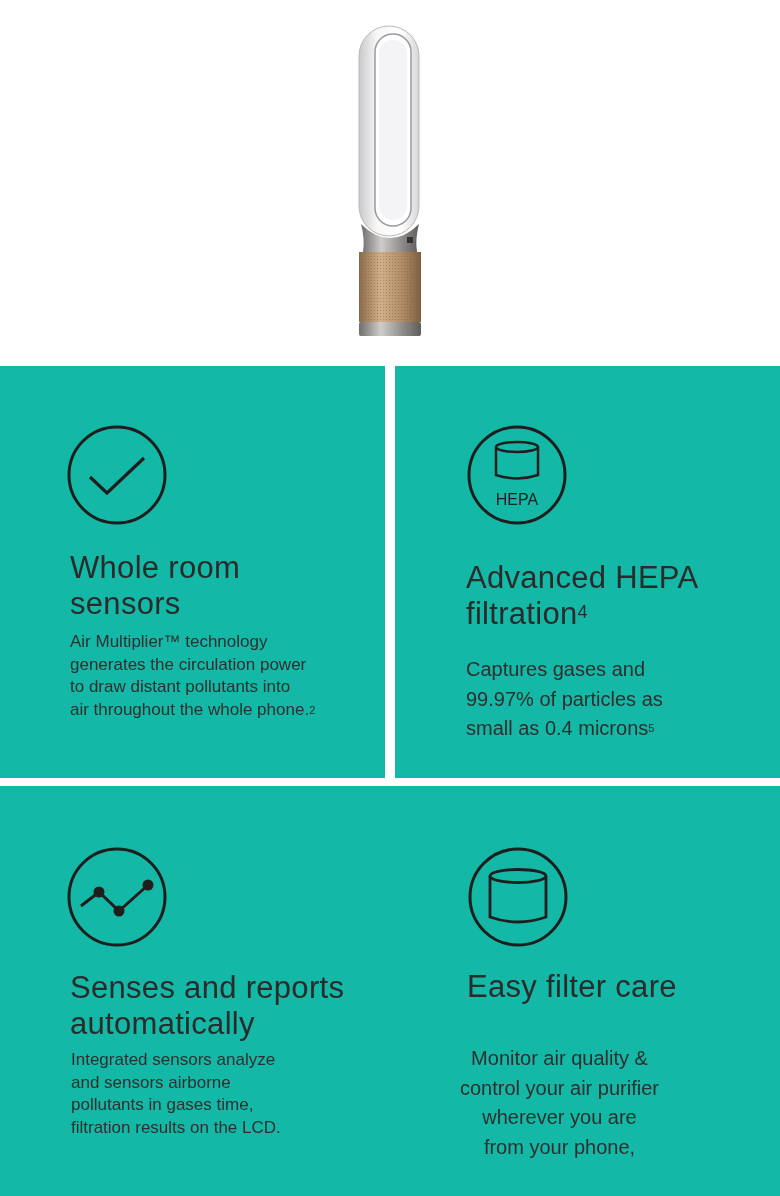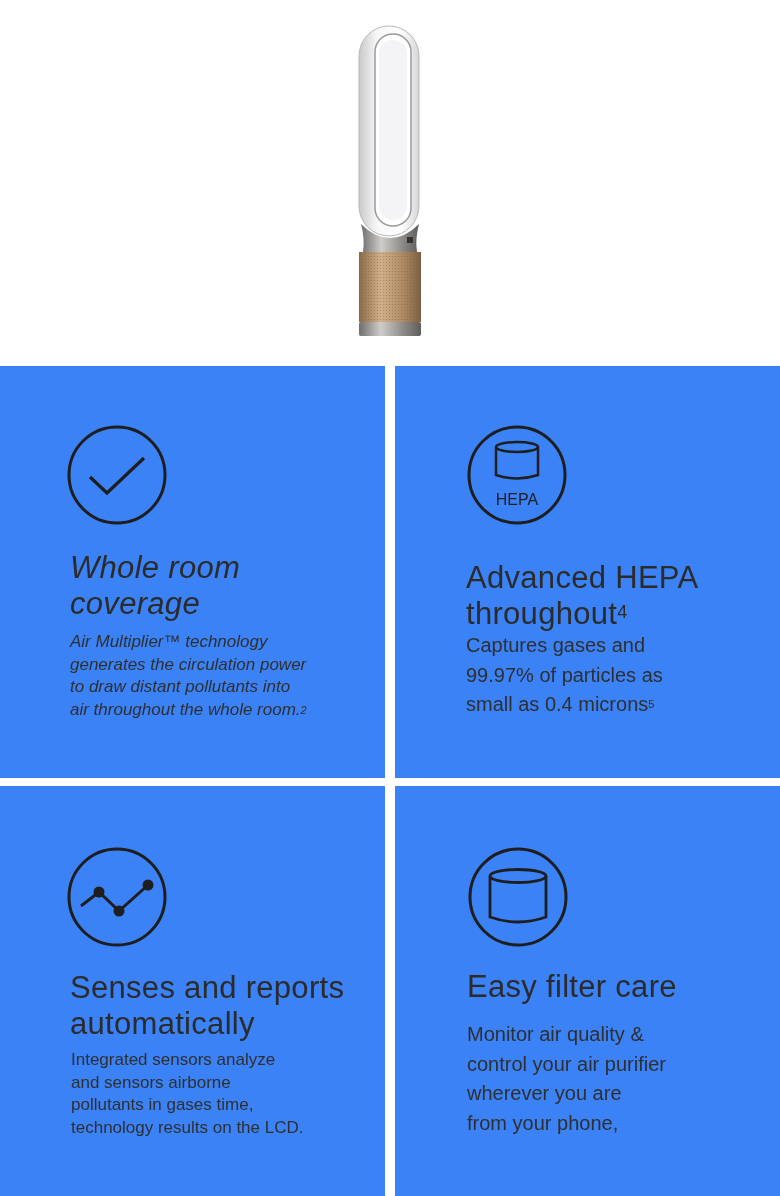--- a/index.html
+++ b/index.html
@@ -1,30 +1,30 @@
 <!DOCTYPE html>
 <html><head>
 <meta charset="utf-8">
 <style>
   html,body{margin:0;padding:0;background:#ffffff;}
   body{width:780px;height:1196px;position:relative;overflow:hidden;font-family:"Liberation Sans",sans-serif;color:#2a2a2a;}
   .hero{position:absolute;left:0;top:0;width:780px;height:366px;background:#fff;}
   .product{position:absolute;left:355px;top:24px;width:70px;height:316px;}
-  .panel{position:absolute;background:#3b82f6;}
-  .p1{left:0;top:366px;width:385px;height:412px;font-style:italic;}
+  .panel{position:absolute;background:#14b8a6;}
+  .p1{left:0;top:366px;width:385px;height:412px;}
   .p2{left:395px;top:366px;width:385px;height:412px;}
-  .p3{left:0;top:786px;width:385px;height:410px;}
+  .p3{left:0;top:786px;width:385px;height:410px;padding-left:32px;}
   .p4{left:395px;top:786px;width:385px;height:410px;}
   .icon{position:absolute;width:100px;height:100px;}
   .icon svg{width:100px;height:100px;display:block;}
   .title{position:absolute;font-size:31px;line-height:36px;color:#2b2b2b;letter-spacing:0.3px;}
   .title sup{font-size:18px;vertical-align:top;position:relative;top:-2px;}
   .desc{position:absolute;color:#2f2f2f;}
   .desc-sm{font-size:17px;line-height:22.5px;}
-  .desc-lg{font-size:20px;line-height:29.5px;}
+  .desc-lg{font-size:20px;line-height:29.5px;margin-top:24px;}
   .desc sup{font-size:11px;vertical-align:top;}
 </style>
 </head>
 <body>
 
 <div class="hero">
   <div class="product">
     <svg viewBox="0 0 70 316" width="70" height="316">
       <defs>
         <linearGradient id="loopG" x1="0" x2="1">
@@ -67,42 +67,42 @@
 
 <div class="panel p1">
   <div class="icon" style="left:67px;top:59px;">
     <svg viewBox="0 0 100 100">
         <circle cx="50" cy="50" r="48" fill="none" stroke="#1e1e1e" stroke-width="3"></circle>
       <path d="M23 52 L40 68 L77 33" fill="none" stroke="#1e1e1e" stroke-width="3.2" stroke-linejoin="miter"></path>
       </svg>
   </div>
   <div class="title" style="left:70px;top:184px;">
     <div>Whole room</div>
-    <div>coverage</div>
+    <div>sensors</div>
   </div>
   <div class="desc desc-sm" style="left:70px;top:265px;">
     <div>Air Multiplier™ technology</div>
     <div>generates the circulation power</div>
     <div>to draw distant pollutants into</div>
-    <div><span>air throughout the whole room.</span><sup>2</sup></div>
+    <div><span>air throughout the whole phone.</span><sup>2</sup></div>
   </div>
 </div>
 
 <div class="panel p2">
   <div class="icon" style="left:72px;top:59px;">
     <svg viewBox="0 0 100 100">
         <circle cx="50" cy="50" r="48" fill="none" stroke="#1e1e1e" stroke-width="3"></circle>
       <ellipse cx="50" cy="22" rx="21" ry="5" fill="none" stroke="#1e1e1e" stroke-width="2.5"></ellipse>
       <path d="M29 22 L29 50 Q50 57 71 50 L71 22" fill="none" stroke="#1e1e1e" stroke-width="2.5"></path>
       <text x="50" y="80" text-anchor="middle" font-family="Liberation Sans, sans-serif" font-size="16" fill="#1e1e1e">HEPA</text>
       </svg>
   </div>
   <div class="title" style="left:71px;top:194px;">
     <div>Advanced HEPA</div>
-    <div><span>throughout</span><sup>4</sup></div>
+    <div><span>filtration</span><sup>4</sup></div>
   </div>
   <div class="desc desc-lg" style="left:71px;top:265px;">
     <div>Captures gases and</div>
     <div>99.97% of particles as</div>
     <div><span>small as 0.4 microns</span><sup>5</sup></div>
   </div>
 </div>
 
 <div class="panel p3">
   <div class="icon" style="left:67px;top:61px;">
@@ -115,34 +115,34 @@
       </svg>
   </div>
   <div class="title" style="left:70px;top:184px;">
     <div>Senses and reports</div>
     <div>automatically</div>
   </div>
   <div class="desc desc-sm" style="left:71px;top:263px;">
     <div>Integrated sensors analyze</div>
     <div>and sensors airborne</div>
     <div>pollutants in gases time,</div>
-    <div>technology results on the LCD.</div>
+    <div>filtration results on the LCD.</div>
   </div>
 </div>
 
 <div class="panel p4">
   <div class="icon" style="left:73px;top:61px;">
     <svg viewBox="0 0 100 100">
         <circle cx="50" cy="50" r="48" fill="none" stroke="#1e1e1e" stroke-width="3"></circle>
       <ellipse cx="50" cy="29" rx="28" ry="6.5" fill="none" stroke="#1e1e1e" stroke-width="2.8"></ellipse>
       <path d="M22 29 L22 70 Q50 80 78 70 L78 29" fill="none" stroke="#1e1e1e" stroke-width="2.8"></path>
       </svg>
   </div>
   <div class="title" style="left:72px;top:183px;">
     <div>Easy filter care</div>
   </div>
-  <div class="desc desc-lg" style="left:72px;top:234px;">
+  <div class="desc desc-lg" style="left:65px;top:234px;text-align:center;">
     <div>Monitor air quality &amp;</div>
     <div>control your air purifier</div>
     <div>wherever you are</div>
     <div>from your phone,</div>
   </div>
 </div>
 
 </body></html>

